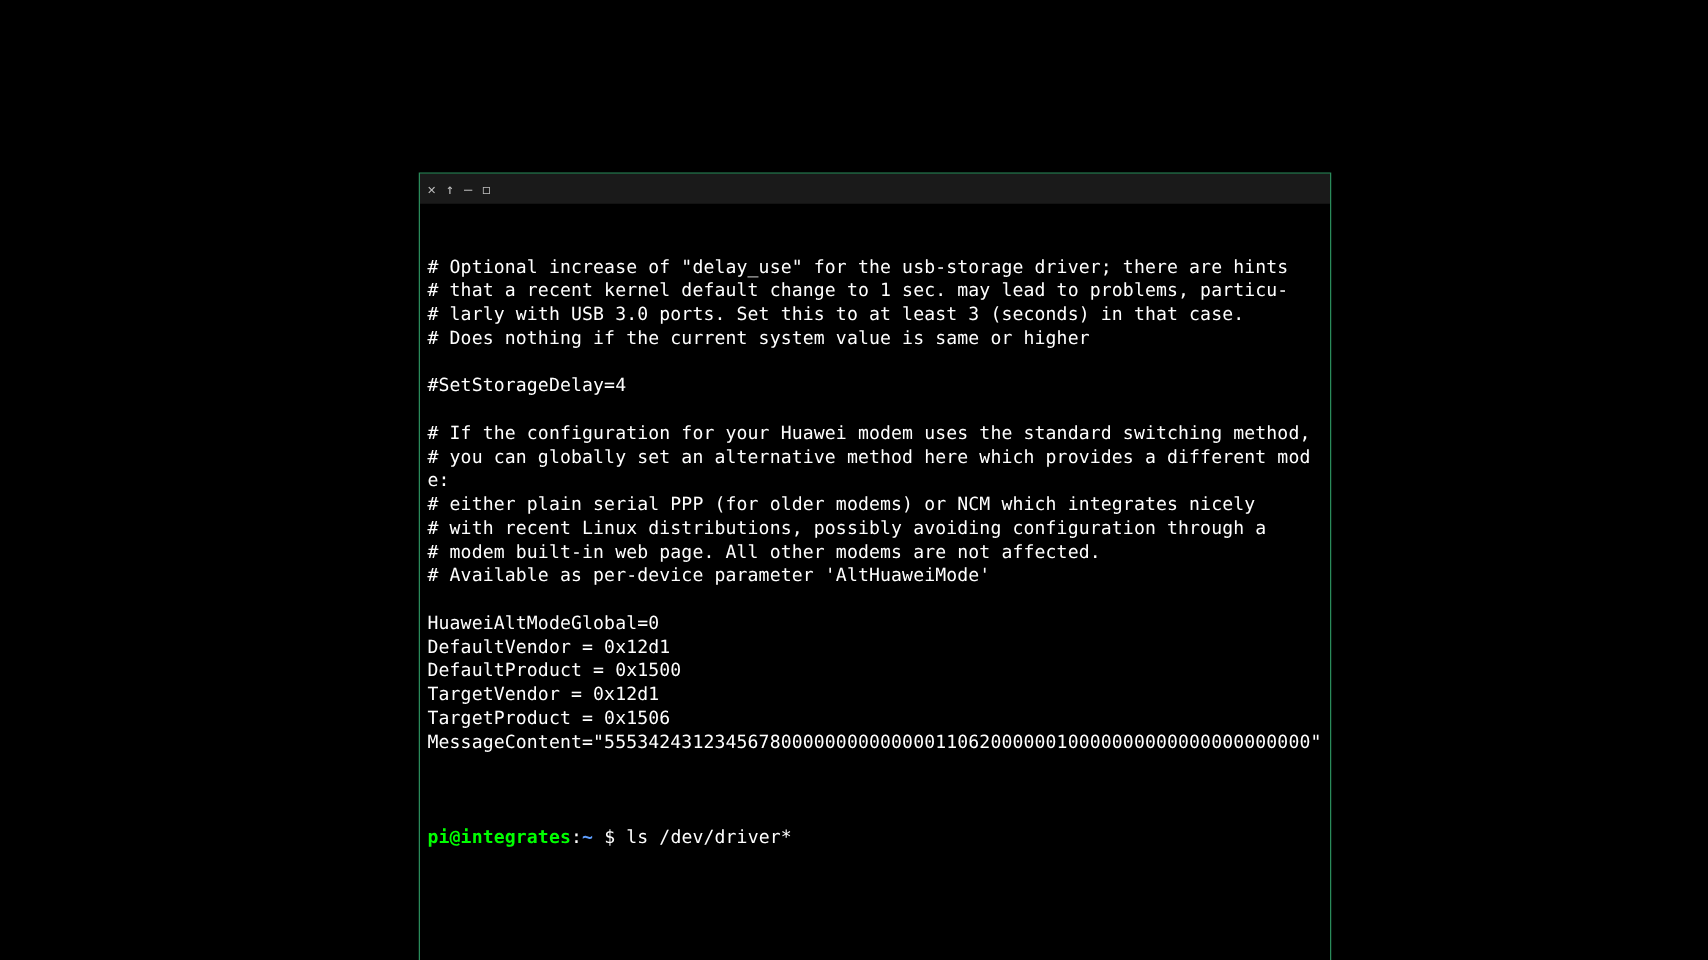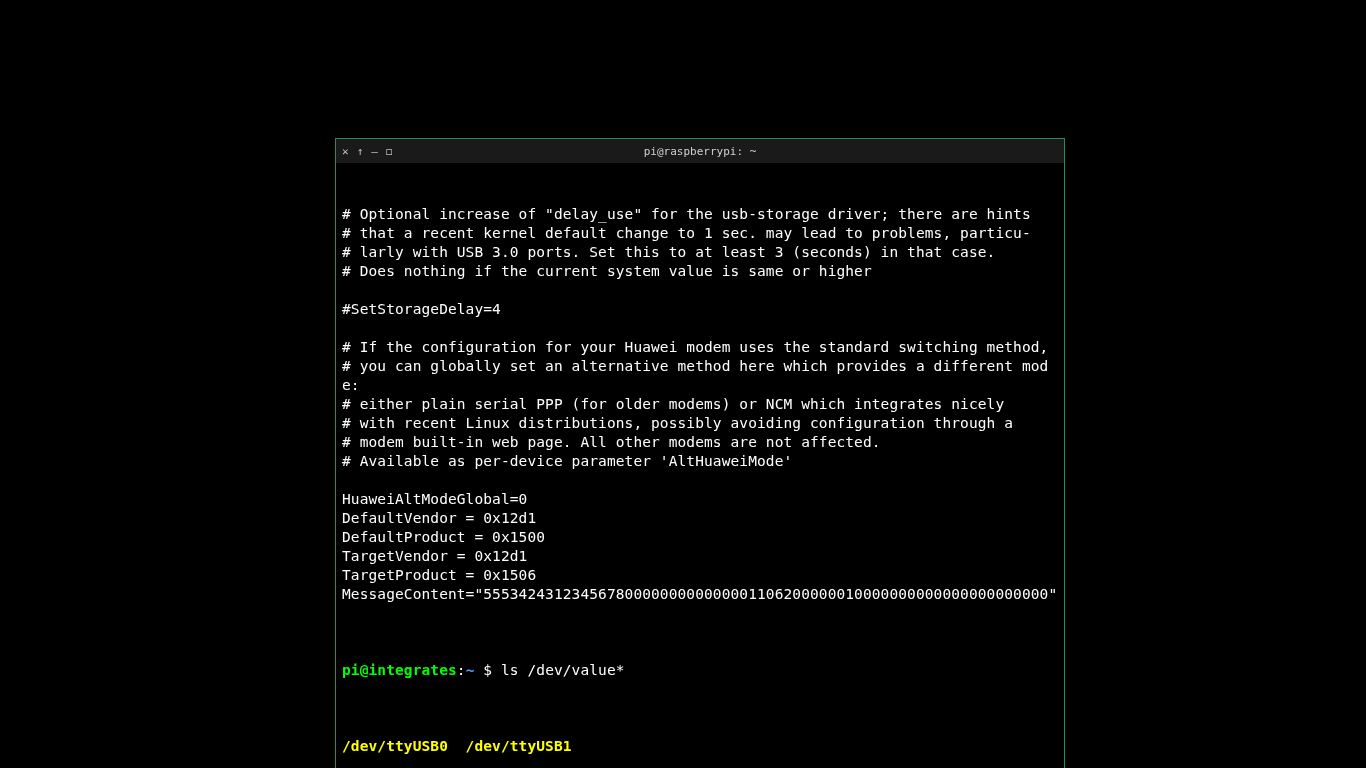--- a/index.html
+++ b/index.html
@@ -69,25 +69,23 @@
 <body>
 
 <div class="terminal-window">
   <div class="titlebar">
     <div class="titlebar-buttons">
       <span class="tb-btn">✕</span>
       <span class="tb-btn">↑</span>
       <span class="tb-btn">—</span>
       <span class="tb-btn">◻</span>
     </div>
-    <div class="titlebar-title">pi@raspberrypi: ~</div>
   </div>
 
   <div class="terminal-body">
     <div id="config-output"><div class="line"># Optional increase of "delay_use" for the usb-storage driver; there are hints</div><div class="line"># that a recent kernel default change to 1 sec. may lead to problems, particu-</div><div class="line"># larly with USB 3.0 ports. Set this to at least 3 (seconds) in that case.</div><div class="line"># Does nothing if the current system value is same or higher</div><div class="blank">&nbsp;</div><div class="line">#SetStorageDelay=4</div><div class="blank">&nbsp;</div><div class="line"># If the configuration for your Huawei modem uses the standard switching method,</div><div class="line"># you can globally set an alternative method here which provides a different mode:</div><div class="line"># either plain serial PPP (for older modems) or NCM which integrates nicely</div><div class="line"># with recent Linux distributions, possibly avoiding configuration through a</div><div class="line"># modem built-in web page. All other modems are not affected.</div><div class="line"># Available as per-device parameter 'AltHuaweiMode'</div><div class="blank">&nbsp;</div><div class="line">HuaweiAltModeGlobal=0</div><div class="line">DefaultVendor = 0x12d1</div><div class="line">DefaultProduct = 0x1500</div><div class="line">TargetVendor = 0x12d1</div><div class="line">TargetProduct = 0x1506</div><div class="line">MessageContent="5553424312345678000000000000001106200000010000000000000000000000"</div></div>
 
-    <div class="line"><span class="prompt-user">pi@integrates</span><span>:</span><span class="prompt-path">~</span><span class="prompt-dollar"> $ </span><span class="cmd">ls /dev/value*</span></div>
+    <div class="line"><span class="prompt-user">pi@integrates</span><span>:</span><span class="prompt-path">~</span><span class="prompt-dollar"> $ </span><span class="cmd">ls /dev/driver*</span></div>
 
-    <div class="line ls-output">/dev/ttyUSB0  /dev/ttyUSB1</div>
 
     
   </div>
 </div>
 
 </body></html>

